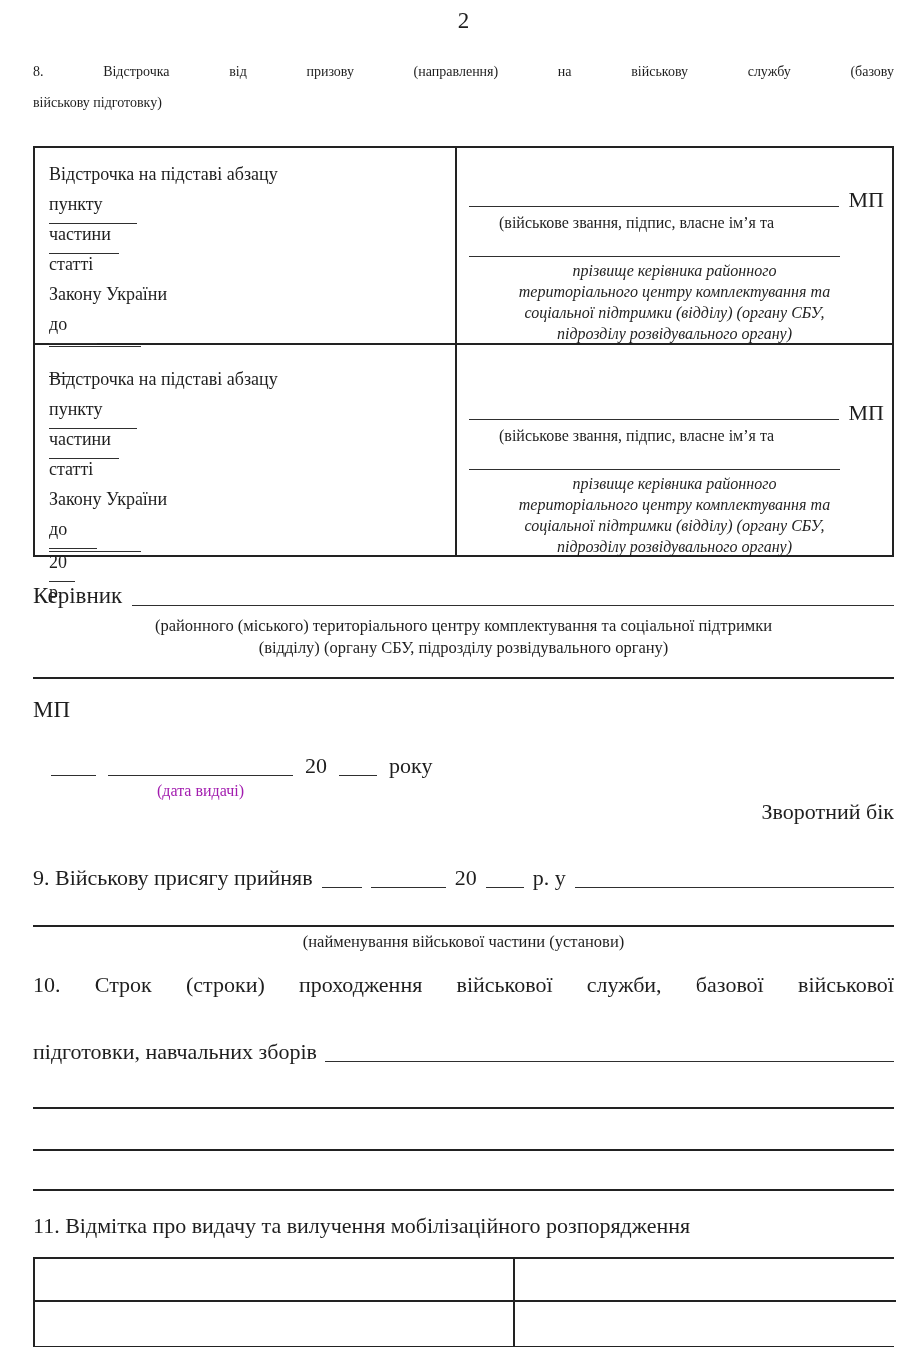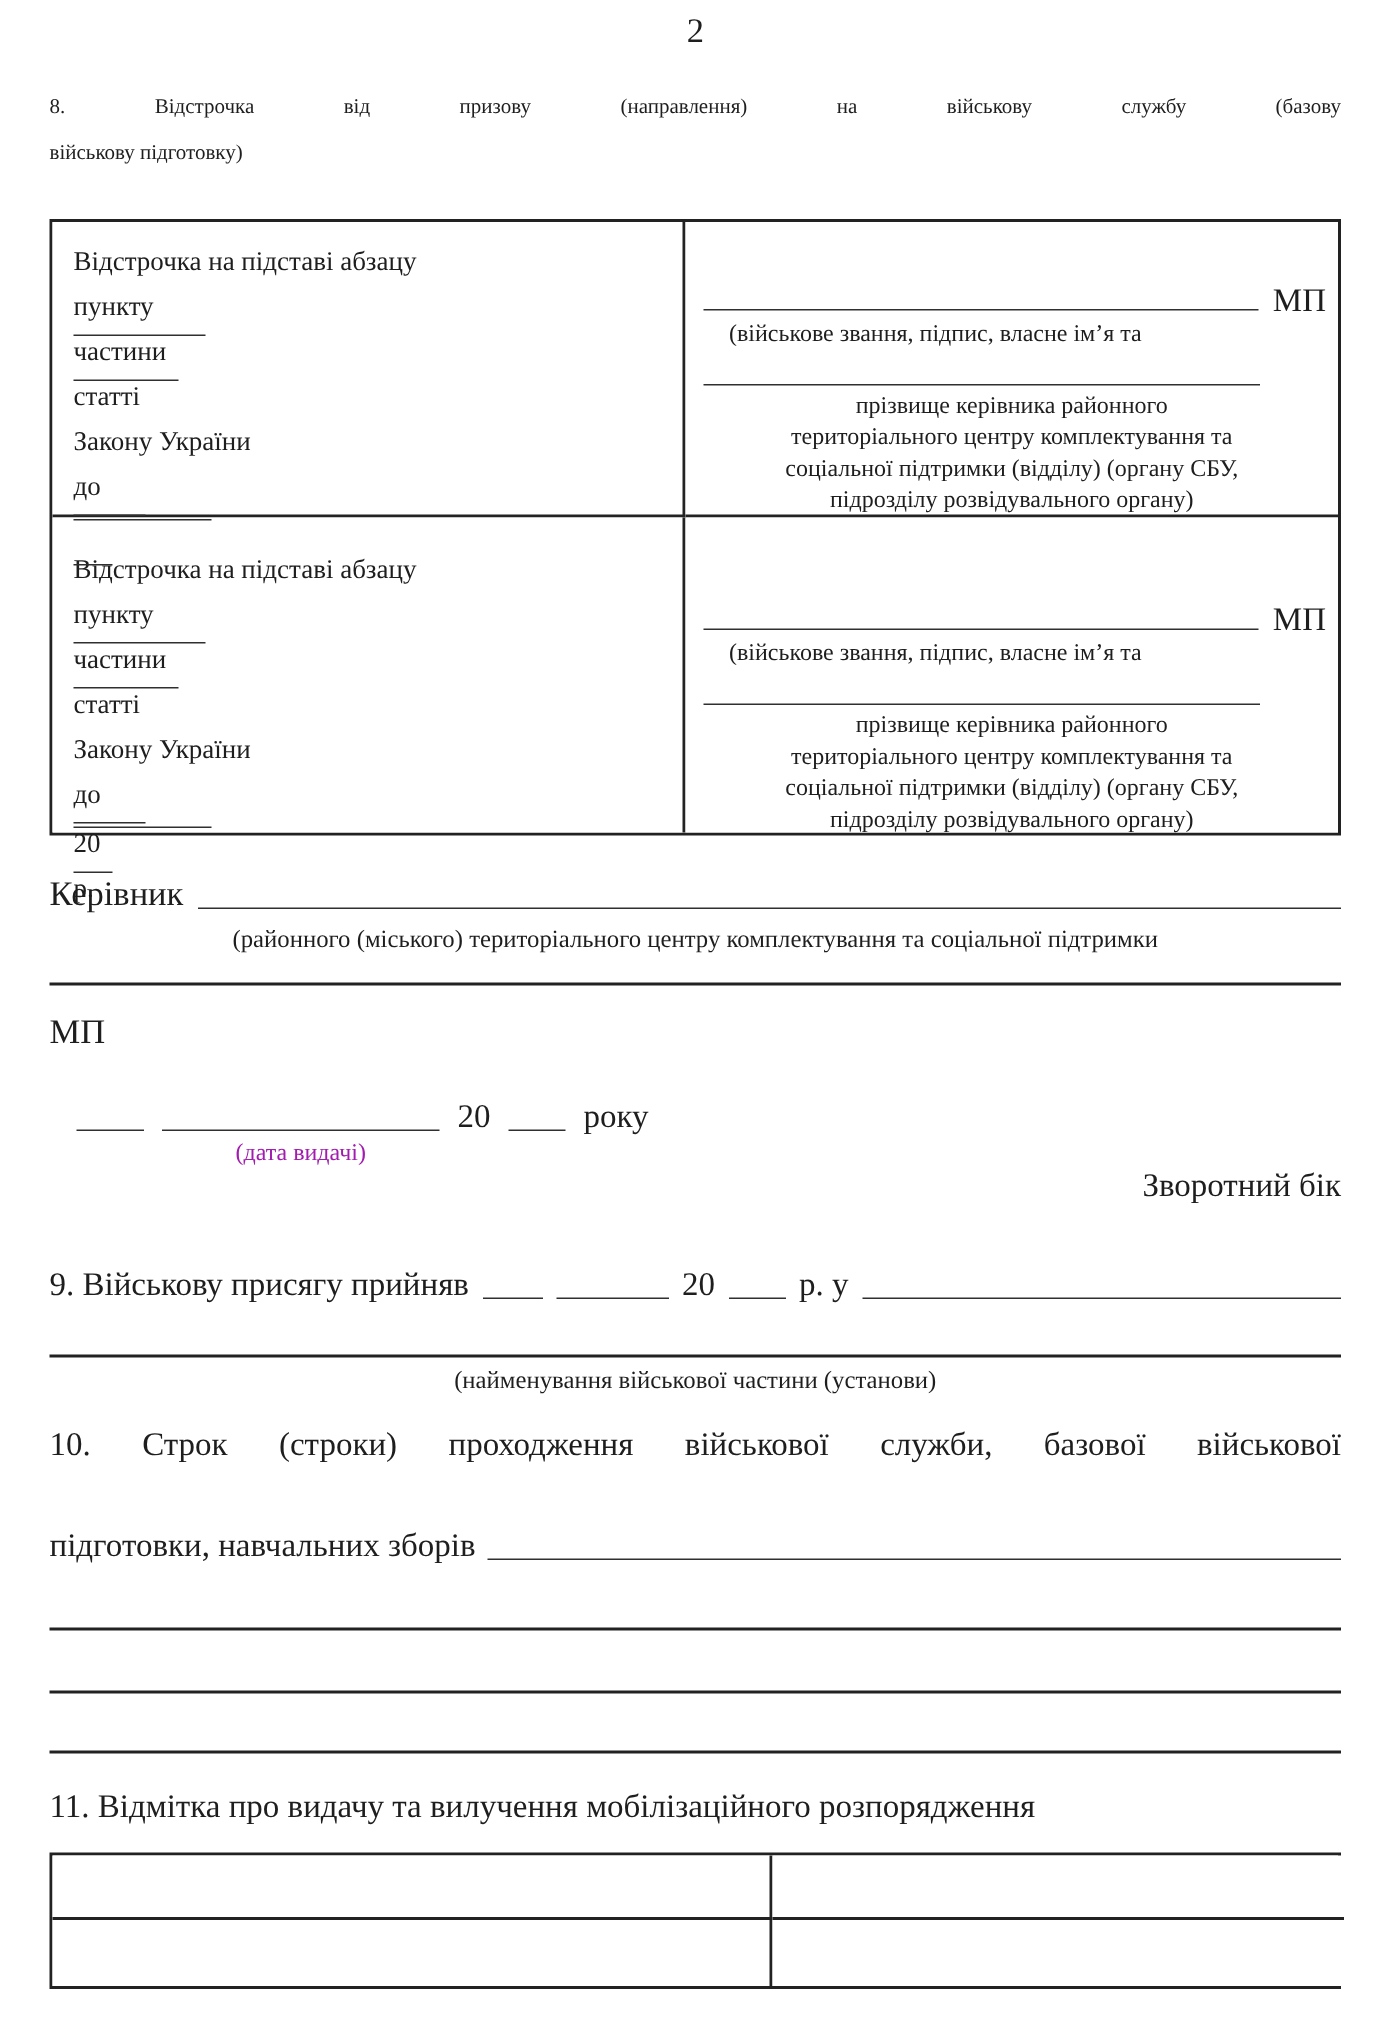--- a/index.html
+++ b/index.html
@@ -40,23 +40,23 @@
   .dcell { background:#fff; }
   .dl { border-right:2px solid #222; font-size:18px; line-height:27px; padding:13px 12px 0 10px; }
   .r1 { border-bottom:2px solid #222; }
   .dl .fx > span[data-name$="label"] { white-space:nowrap; }
   .dl .bl { margin:0 4px; }
   .dr { font-size:16px; }
   .spacer1 { height:40px; } .spacer2 { height:56px; }
   .sig-row { display:flex; align-items:baseline; padding:0 8px 0 12px; line-height:24px; }
   .sig-row .bl { top:0; }
   .mp-cell { font-size:22px; margin-left:10px; white-space:nowrap; }
-  .cap-top { padding-left:29px; line-height:22px; }
+  .cap-top { padding-left:42px; line-height:22px; }
   .second-line { height:0; border-bottom:1.5px solid #2f2f2f; margin:22px 52px 0 12px; }
-  .cap-bottom { text-align:center; line-height:21px; margin-top:3px; }
+  .cap-bottom { text-align:center; line-height:21px; margin-top:3px;font-style:italic; }
 
   
   .kerivnyk-line { margin-top:24px; font-size:23px; line-height:30px; display:flex; align-items:baseline; }
   .kerivnyk-line .bl { margin-left:10px; }
   .cap-center { text-align:center; font-size:16.5px; line-height:22px; margin-top:4px; }
   .hr { height:0; border-bottom:2px solid #222; }
   .hr.m18 { margin-top:18px; } .hr.m32 { margin-top:32px; }
   .hr.m40 { margin-top:40px; } .hr.m38 { margin-top:38px; }
   .mp-block { margin-top:16px; font-size:23px; line-height:30px; }
 
@@ -192,20 +192,21 @@
         </div>
       </div>
     </div>
 
     <div class="kerivnyk-line" data-name="kerivnyk-line">
       <span data-name="kerivnyk-label">Керівник</span>
       <span class="bl fill" data-name="kerivnyk-blank-line"></span>
     </div>
     <div class="cap-center" data-name="kerivnyk-caption">
       <div data-name="caption-line">(районного (міського) територіального центру комплектування та соціальної підтримки</div>
+      <div data-name="caption-line">(відділу) (органу СБУ, підрозділу розвідувального органу)</div>
     </div>
 
     <div class="hr m18" data-name="signature-full-line"></div>
 
     <div class="mp-block" data-name="stamp-mp-label">МП</div>
 
     <div class="date-row" data-name="issue-date-row">
       <span class="bl w45" data-name="blank-line"></span>
       <span class="bl w185 stack" data-name="issue-date-blank">
         <span class="undercap" data-name="issue-date-caption">(дата видачі)</span>

